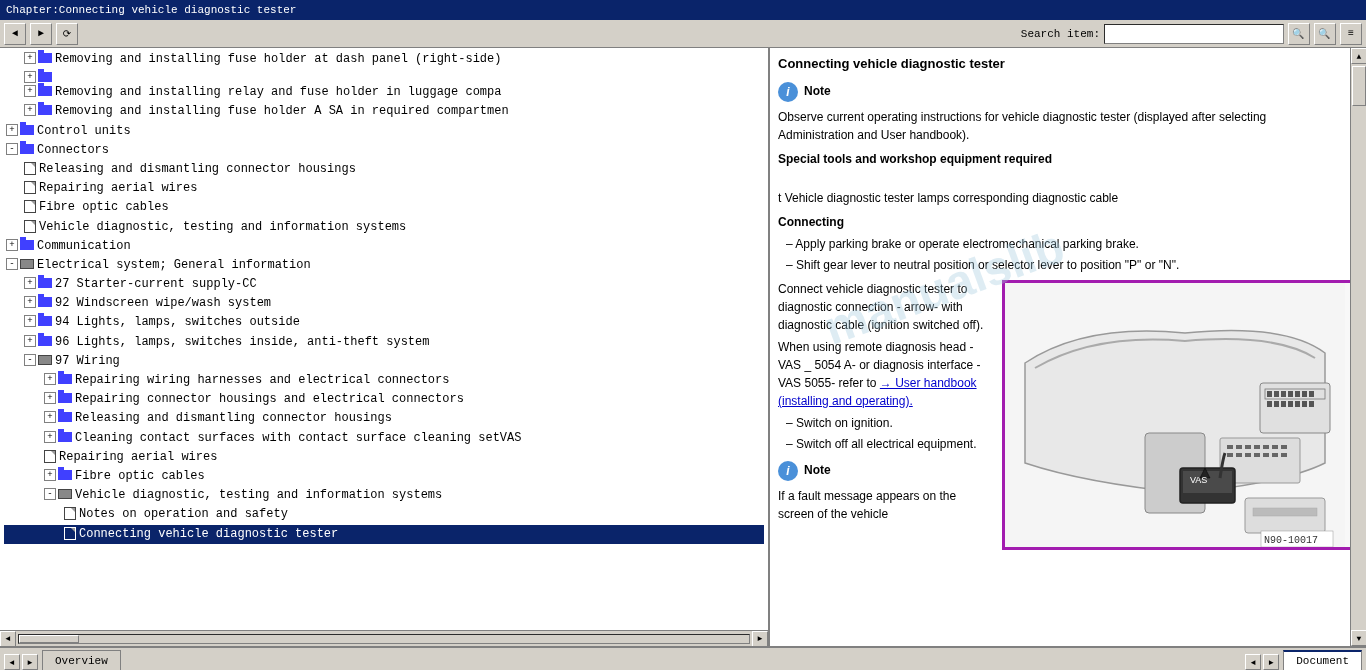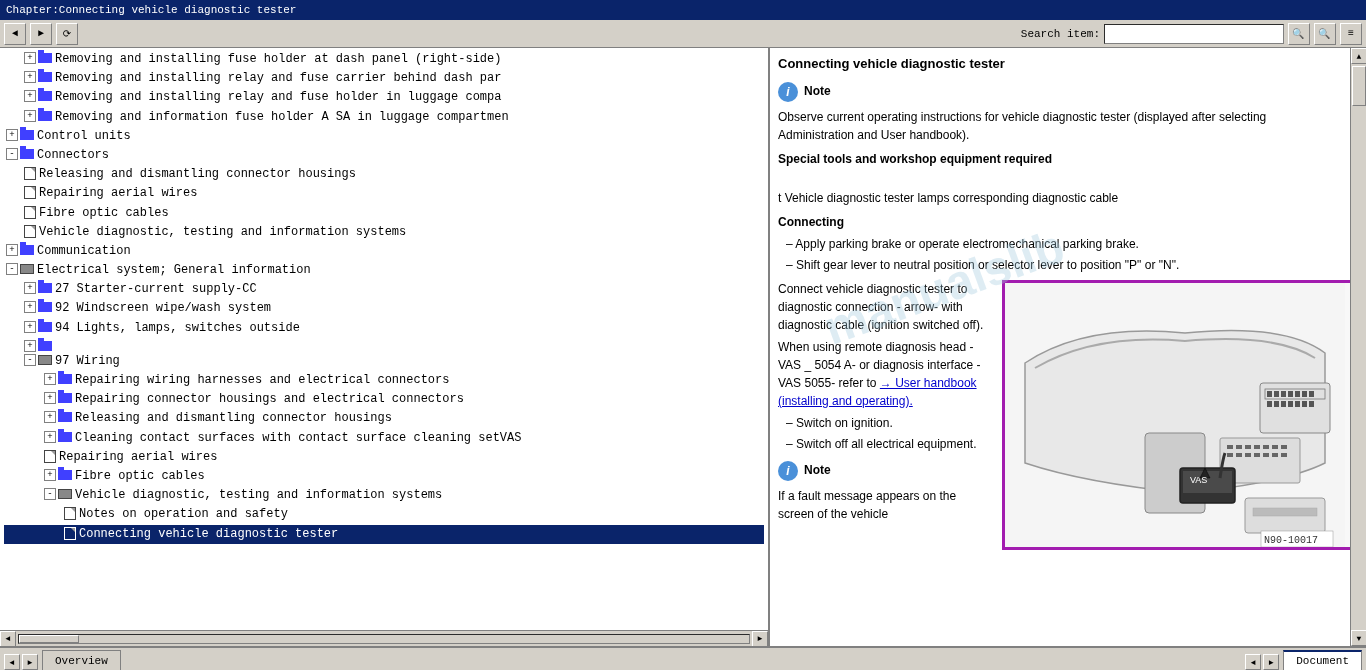--- a/index.html
+++ b/index.html
@@ -320,33 +320,32 @@
 
       <div class="tree-item indent1">
         <span class="expand-icon">+</span>
         <span class="tree-icon-folder"></span>
         <span class="tree-text">Removing and installing fuse holder at dash panel (right-side)</span>
       </div>
 
       <div class="tree-item indent1">
         <span class="expand-icon">+</span>
         <span class="tree-icon-folder"></span>
-        <span class="tree-text">Removing and installing relay and fuse carrier behind dash par</span>
       </div>
 
       <div class="tree-item indent1">
         <span class="expand-icon">+</span>
         <span class="tree-icon-folder"></span>
         <span class="tree-text">Removing and installing relay and fuse holder in luggage compa</span>
       </div>
 
       <div class="tree-item indent1">
         <span class="expand-icon">+</span>
         <span class="tree-icon-folder"></span>
-        <span class="tree-text">Removing and information fuse holder A SA in luggage compartmen</span>
+        <span class="tree-text">Removing and installing fuse holder A SA in required compartmen</span>
       </div>
 
       <div class="tree-item indent0" style="padding-left:2px">
         <span class="expand-icon">+</span>
         <span class="tree-icon-folder"></span>
         <span class="tree-text">Control units</span>
       </div>
 
       <div class="tree-item indent0" style="padding-left:2px">
         <span class="expand-icon">-</span>
@@ -401,20 +400,21 @@
 
       <div class="tree-item indent1">
         <span class="expand-icon">+</span>
         <span class="tree-icon-folder"></span>
         <span class="tree-text">94 Lights, lamps, switches outside</span>
       </div>
 
       <div class="tree-item indent1">
         <span class="expand-icon">+</span>
         <span class="tree-icon-folder"></span>
+        <span class="tree-text">96 Lights, lamps, switches inside, anti-theft system</span>
       </div>
 
       <div class="tree-item indent1">
         <span class="expand-icon">-</span>
         <span style="display:inline-block;width:14px;height:10px;background:#888;margin-right:3px;margin-top:3px;flex-shrink:0;border:1px solid #444;"></span>
         <span class="tree-text">97 Wiring</span>
       </div>
 
       <div class="tree-item indent2">
         <span class="expand-icon">+</span>

